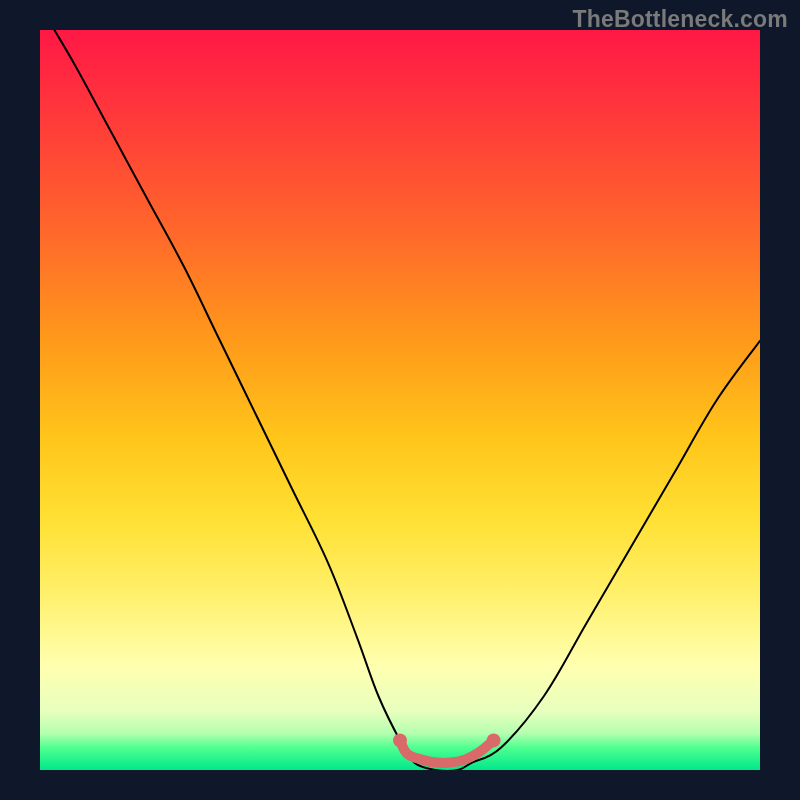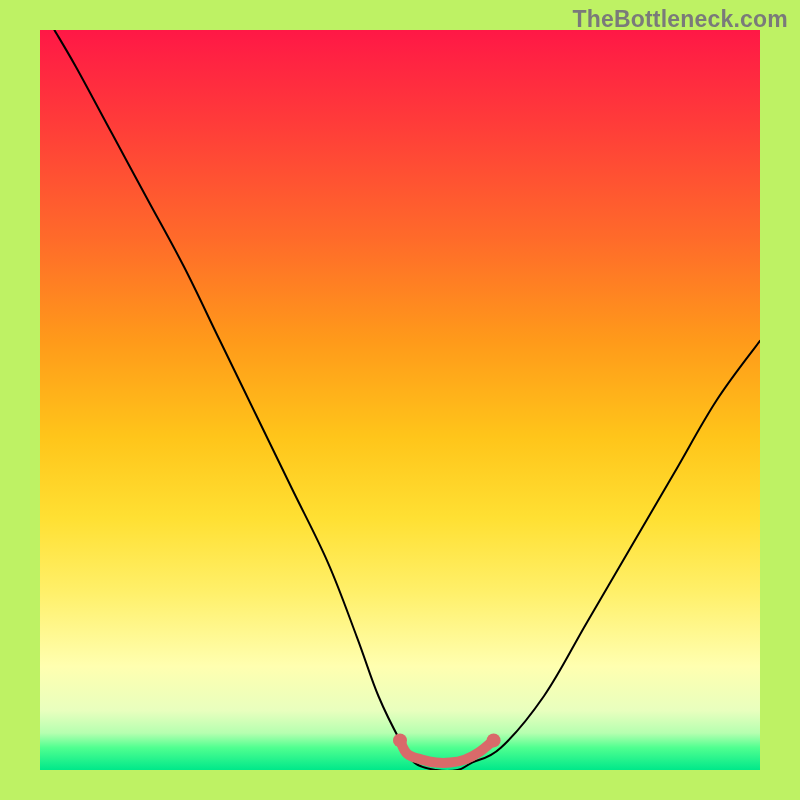--- a/index.html
+++ b/index.html
@@ -7,21 +7,21 @@
     padding: 0;
     width: 800px;
     height: 800px;
     overflow: hidden;
     background: #000;
   }
   .chart-wrap {
     position: relative;
     width: 800px;
     height: 800px;
-    background: #bef264;
+    background: #0f172a;
     text-align: center;
   }
   .plot {
     position: absolute;
     left: 40px;
     top: 30px;
     width: 720px;
     height: 740px;
     background: linear-gradient(to bottom,
       #ff1846 0%,

